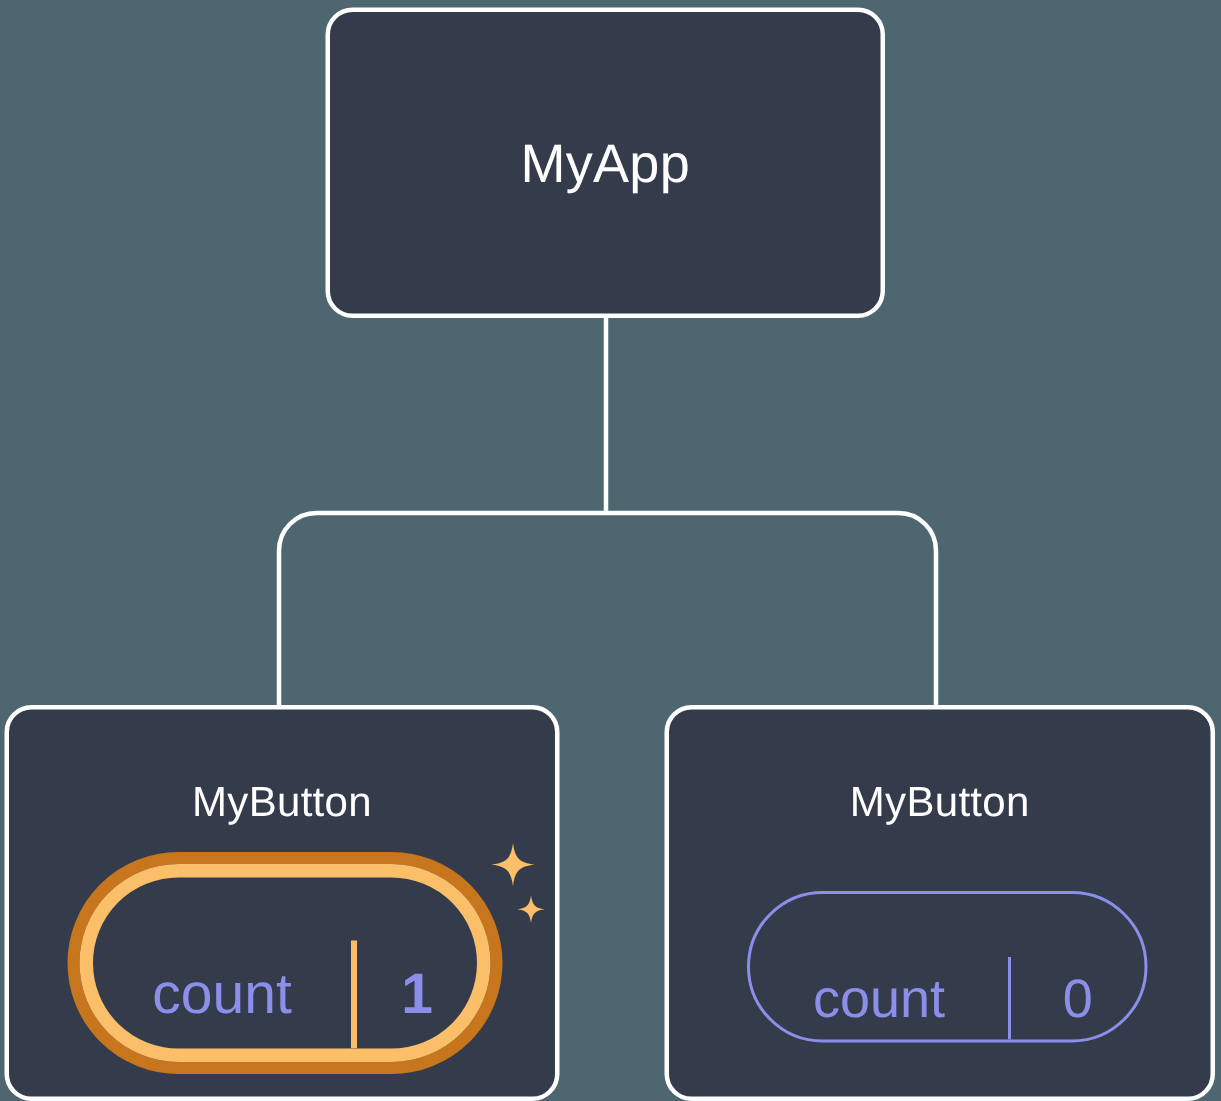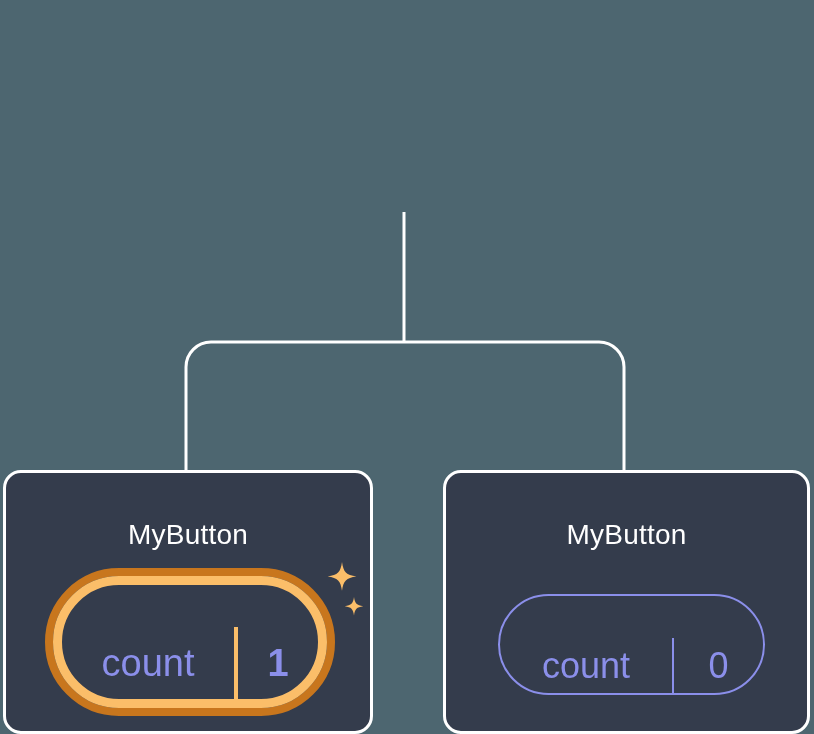--- a/index.html
+++ b/index.html
@@ -115,20 +115,23 @@
 
   <svg class="edges" width="814" height="734" viewBox="0 0 814 734" fill="none">
 
     <path d="M404 212 L404 342" stroke="#ffffff" stroke-width="3" fill="none"></path>
 
     <path d="M404 342 L211 342 A25 25 0 0 0 186 367 L186 472" stroke="#ffffff" stroke-width="3" fill="none" stroke-linecap="butt"></path>
 
     <path d="M404 342 L599 342 A25 25 0 0 1 624 367 L624 472" stroke="#ffffff" stroke-width="3" fill="none" stroke-linecap="butt"></path>
   </svg>
 
+  <div class="node" id="node-app">
+    <span class="node-title">MyApp</span>
+  </div>
 
   <div class="node" id="node-btn-left">
     <span class="node-title">MyButton</span>
   </div>
 
   <div class="pill-hl-wrap">
     <div class="pill-hl-outer"></div>
     <div class="pill-hl-inner">
       <span class="pill-key">count</span>
       <span class="pill-val">1</span>

